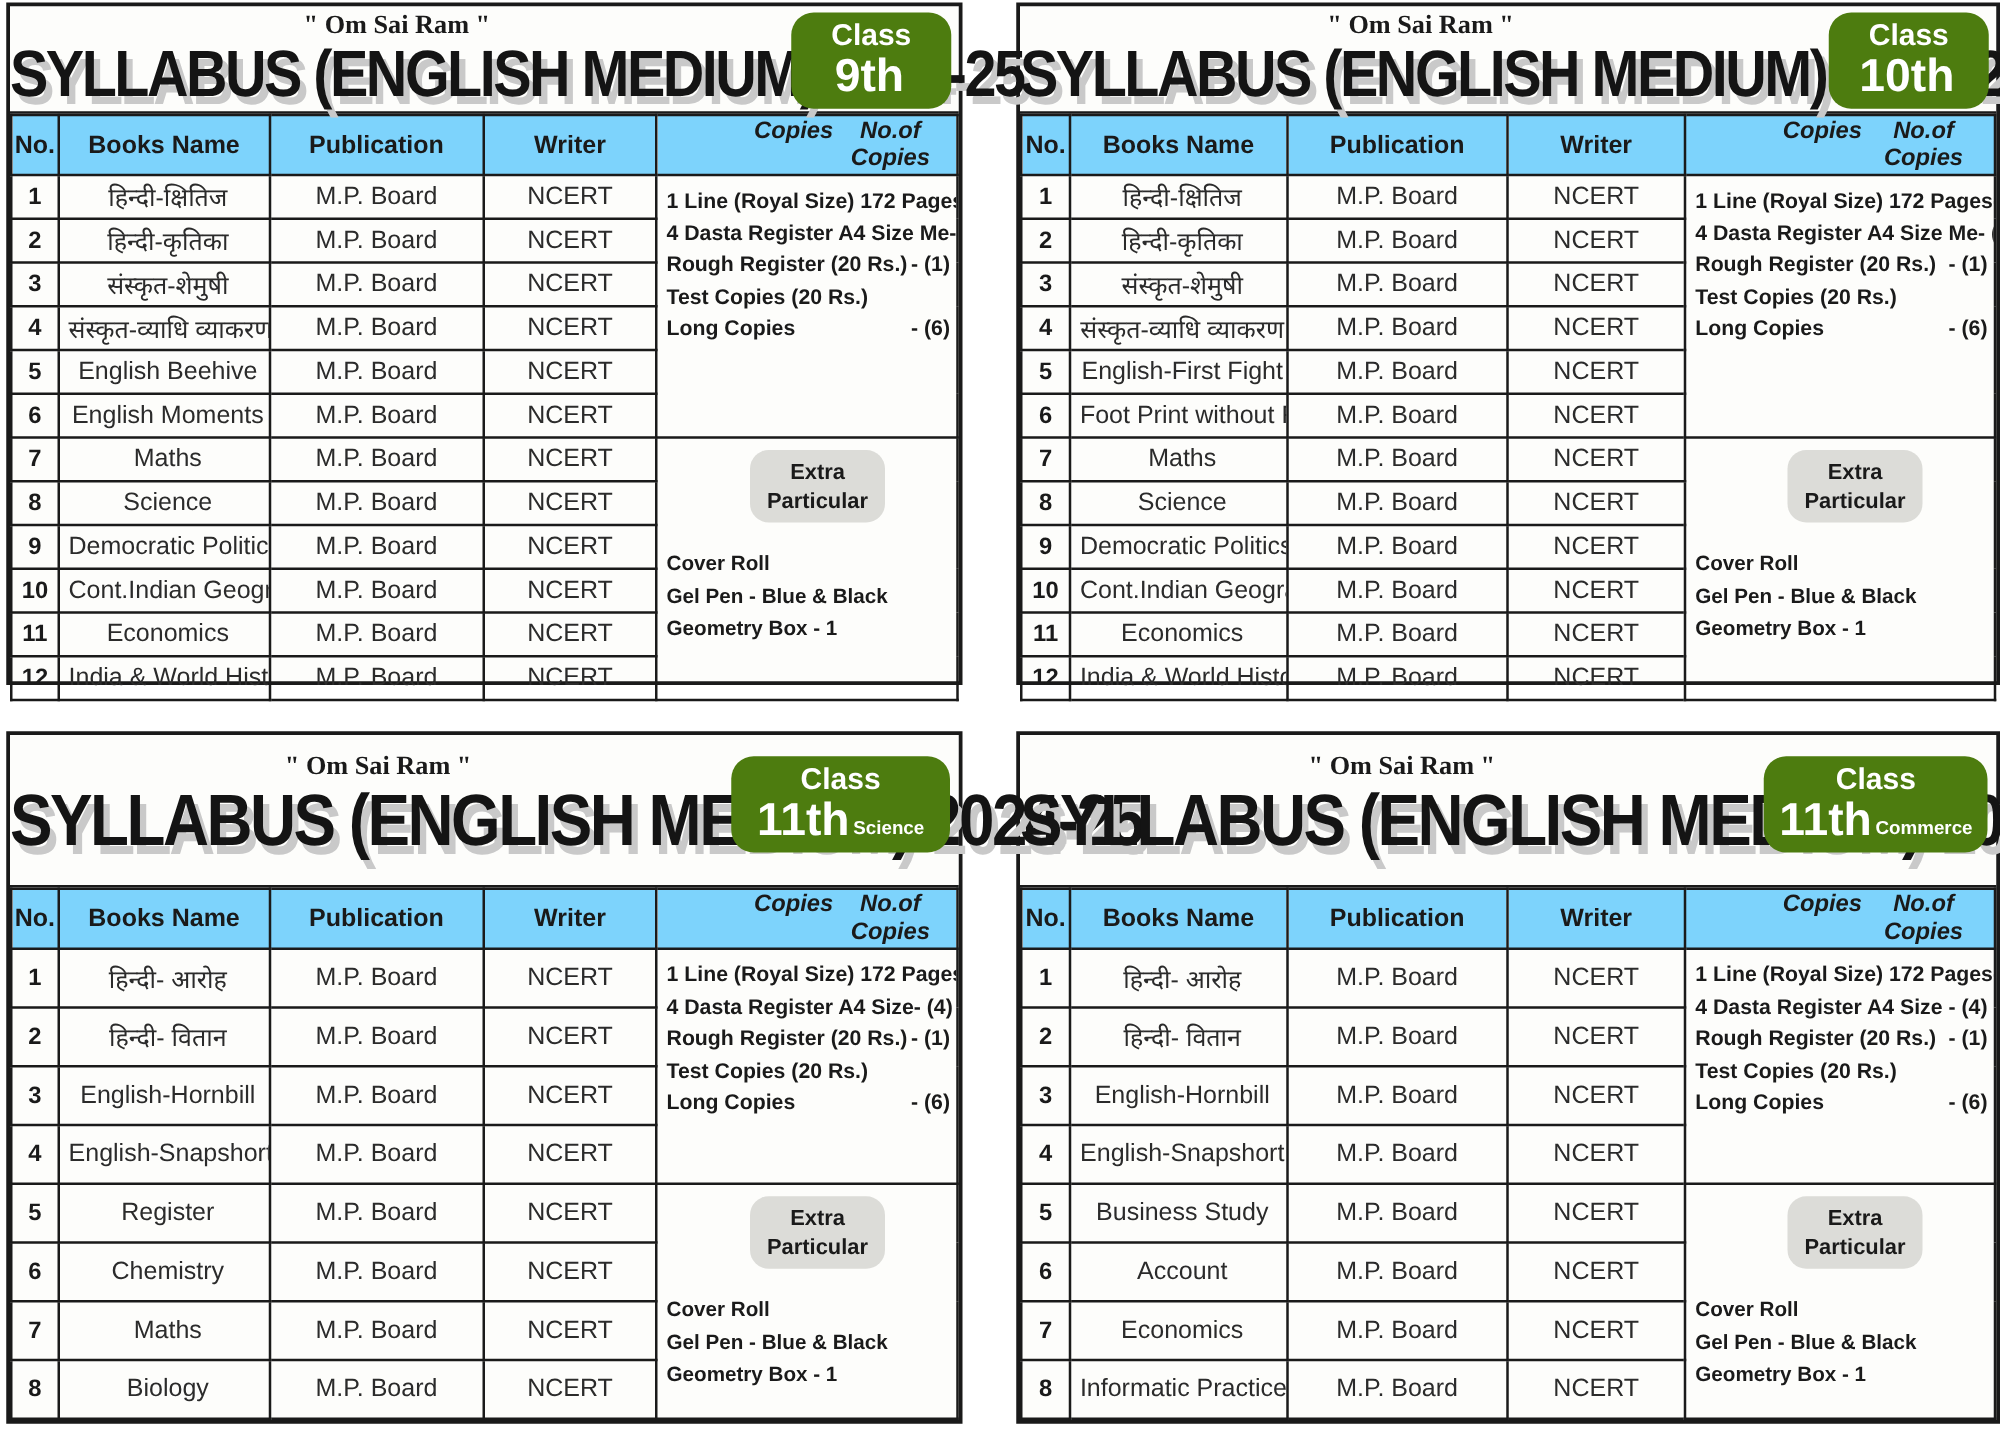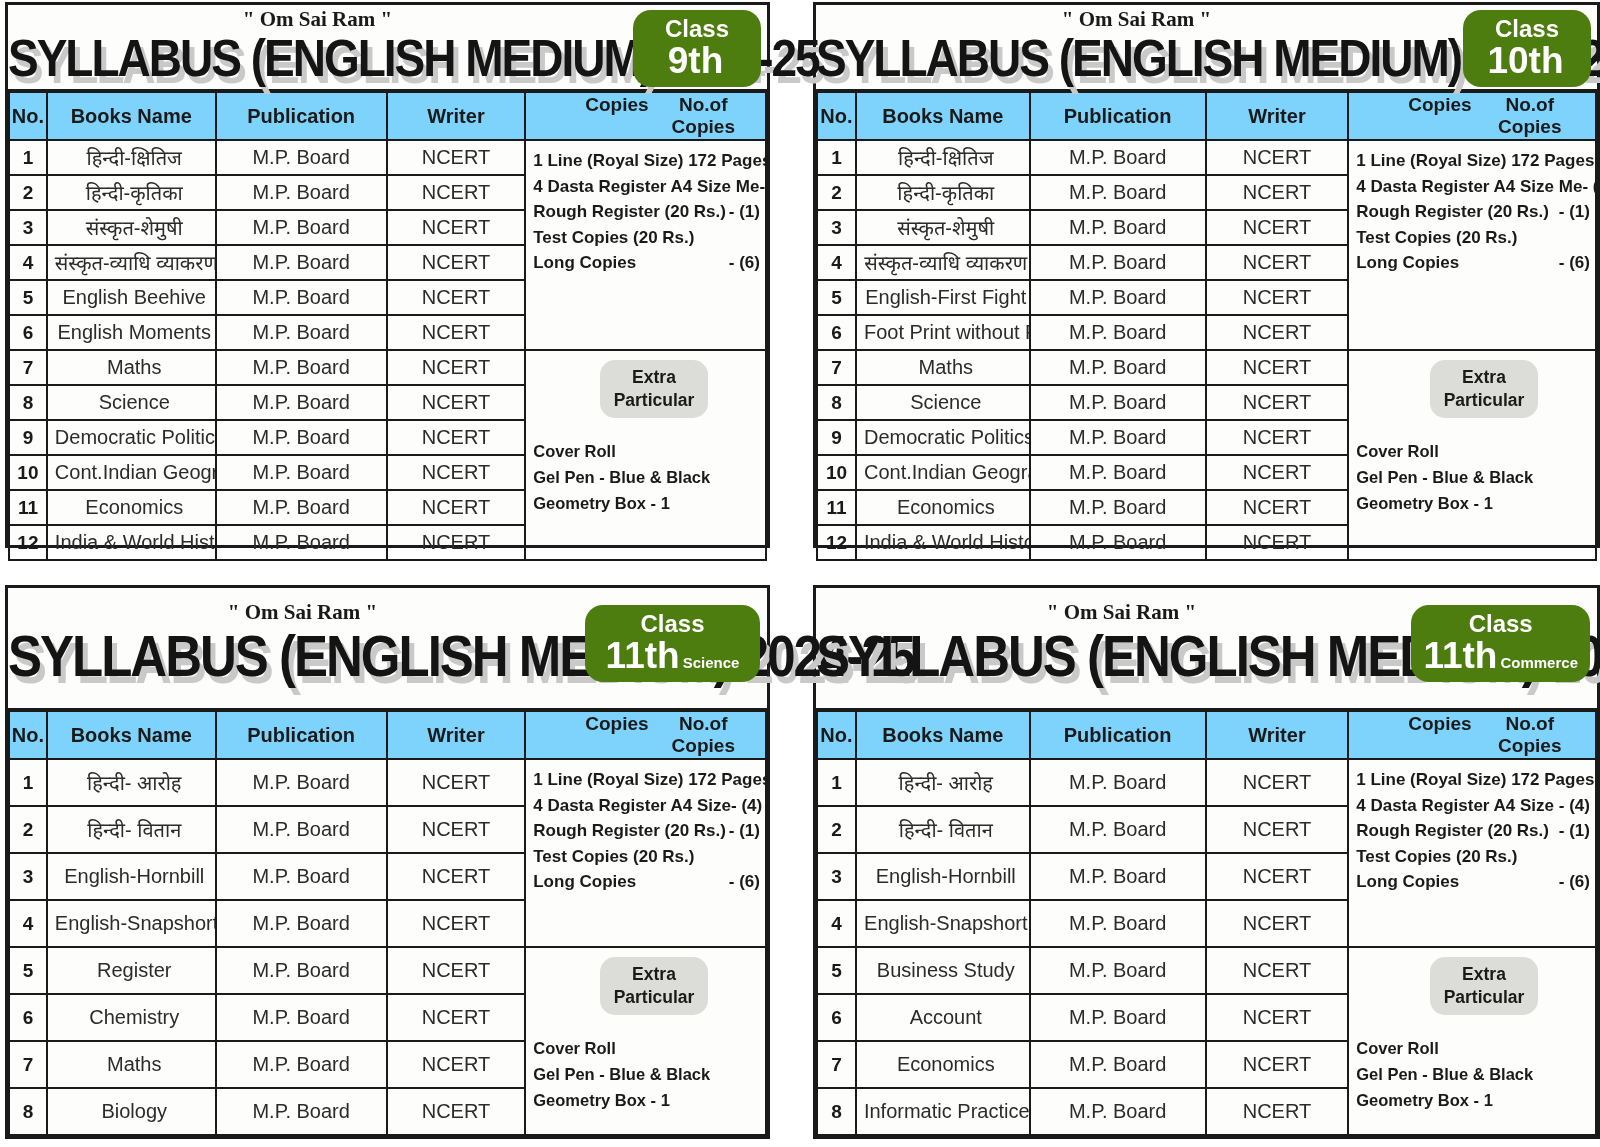--- a/index.html
+++ b/index.html
@@ -50,21 +50,21 @@
 
   
   table.books { width:100%; border-collapse:collapse; table-layout:fixed; }
   table.books th, table.books td { border:2px solid #1a1a1a; overflow:hidden; }
   col.w-no{width:5%;} col.w-book{width:22.3%;} col.w-pub{width:22.6%;} col.w-writer{width:18.3%;} col.w-copies{width:31.8%;}
   thead th { font-weight:bold; font-size:20px; background:#7dd3fc; }
   .sheet.top thead tr { height:33px; }
   .sheet.bottom thead tr { height:42px; }
   .sheet.top tbody tr { height:35px; }
   .sheet.bottom tbody tr { height:47px; }
-  .copies-head { display:flex; justify-content:space-between; padding:0 6px 0 58px; font-size:19px; }
+  .copies-head { display:flex; justify-content:space-between; padding:0 6px 0 76px; font-size:19px;font-style:italic; }
   td.c-no { text-align:center; font-weight:bold; font-size:19px; }
   td.c-book { text-align:center; padding-left:7px; font-size:20px; color:#2b2b2b; white-space:nowrap; }
   td.c-pub, td.c-writer { text-align:center; font-size:20px; color:#2b2b2b; }
   td.c-copies, td.c-extra { vertical-align:top; padding:7px 5px 4px 7px; }
   .copyline { display:flex; justify-content:space-between; font-weight:bold; font-size:17px; line-height:1.5;text-align:right; }
   .cl-label { white-space:nowrap; }
   .cl-qty { white-space:nowrap; }
   td.c-extra { position:relative; }
   .extra-badge {
     background:#dcdcd8; border-radius:15px; text-align:center;

